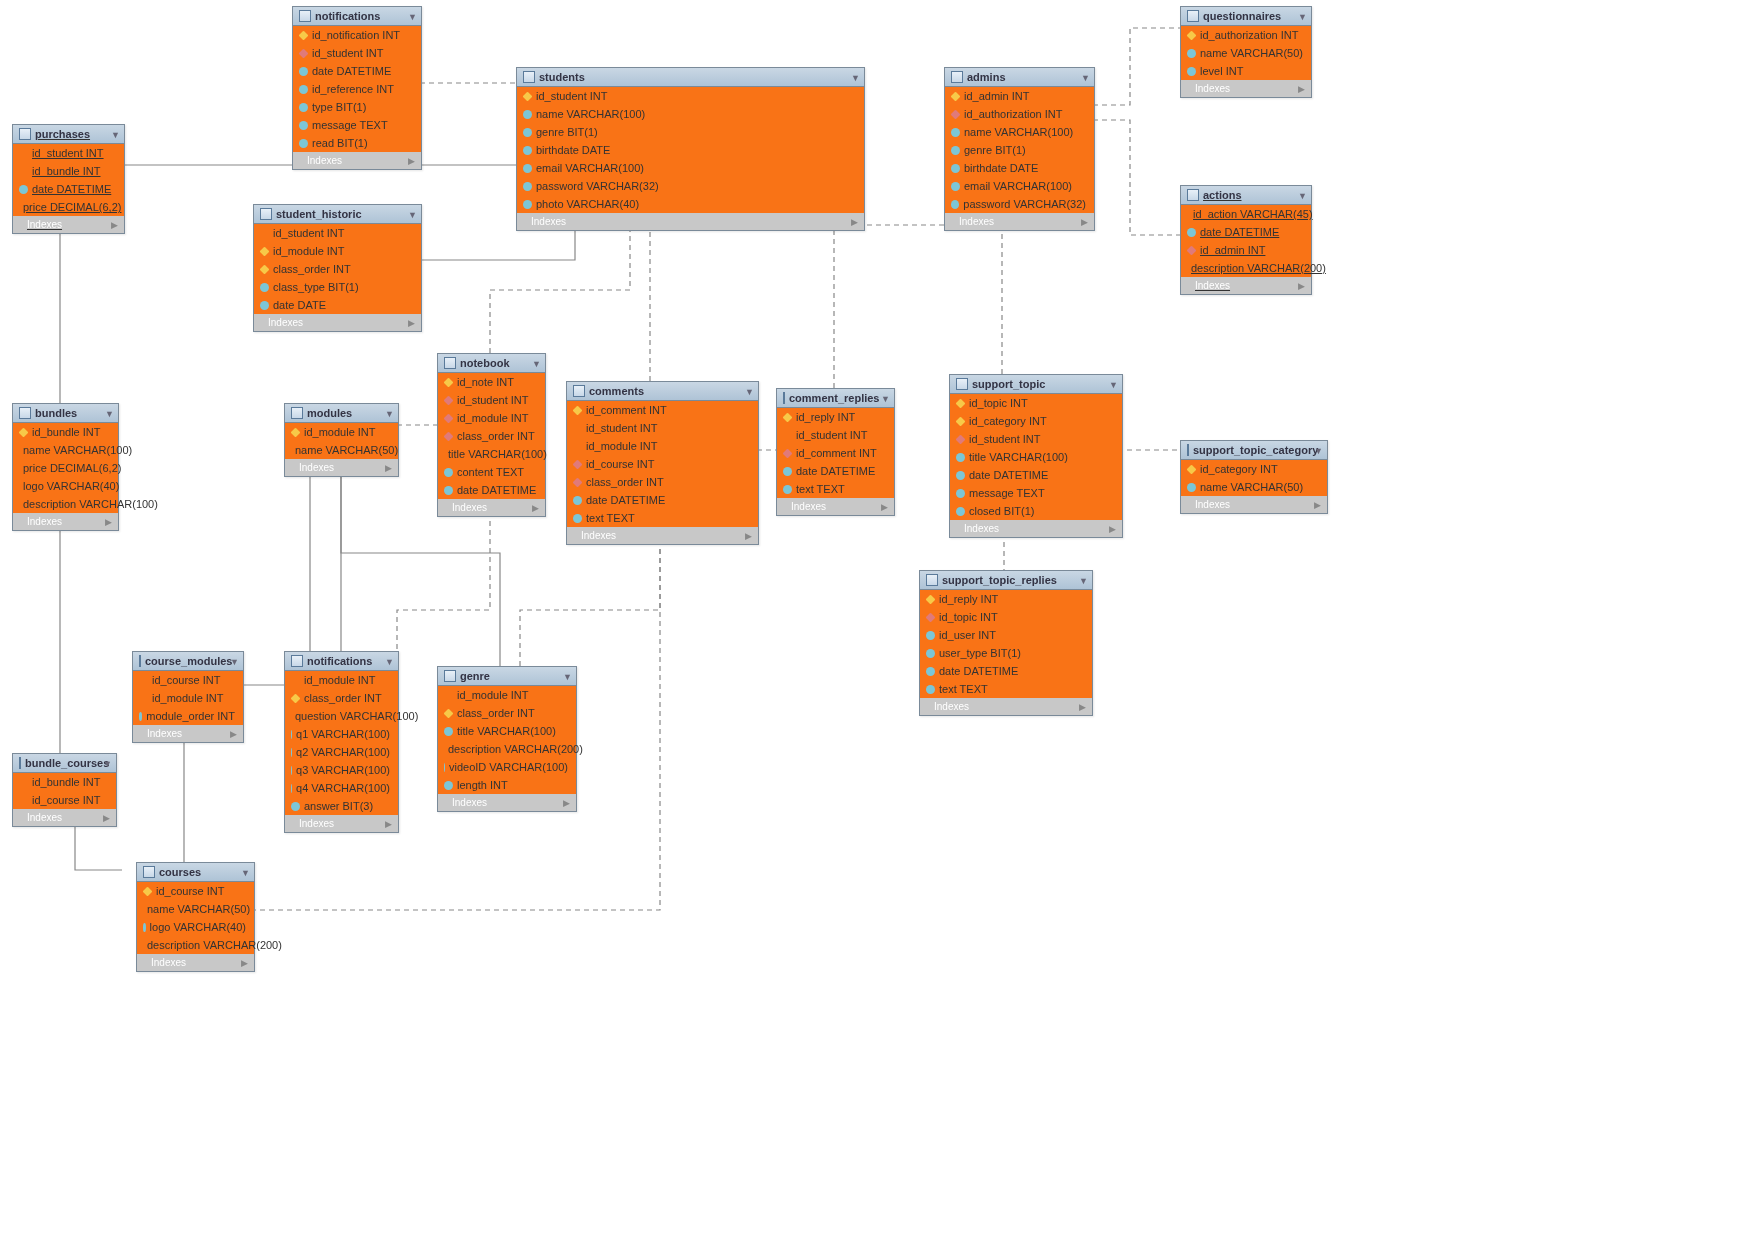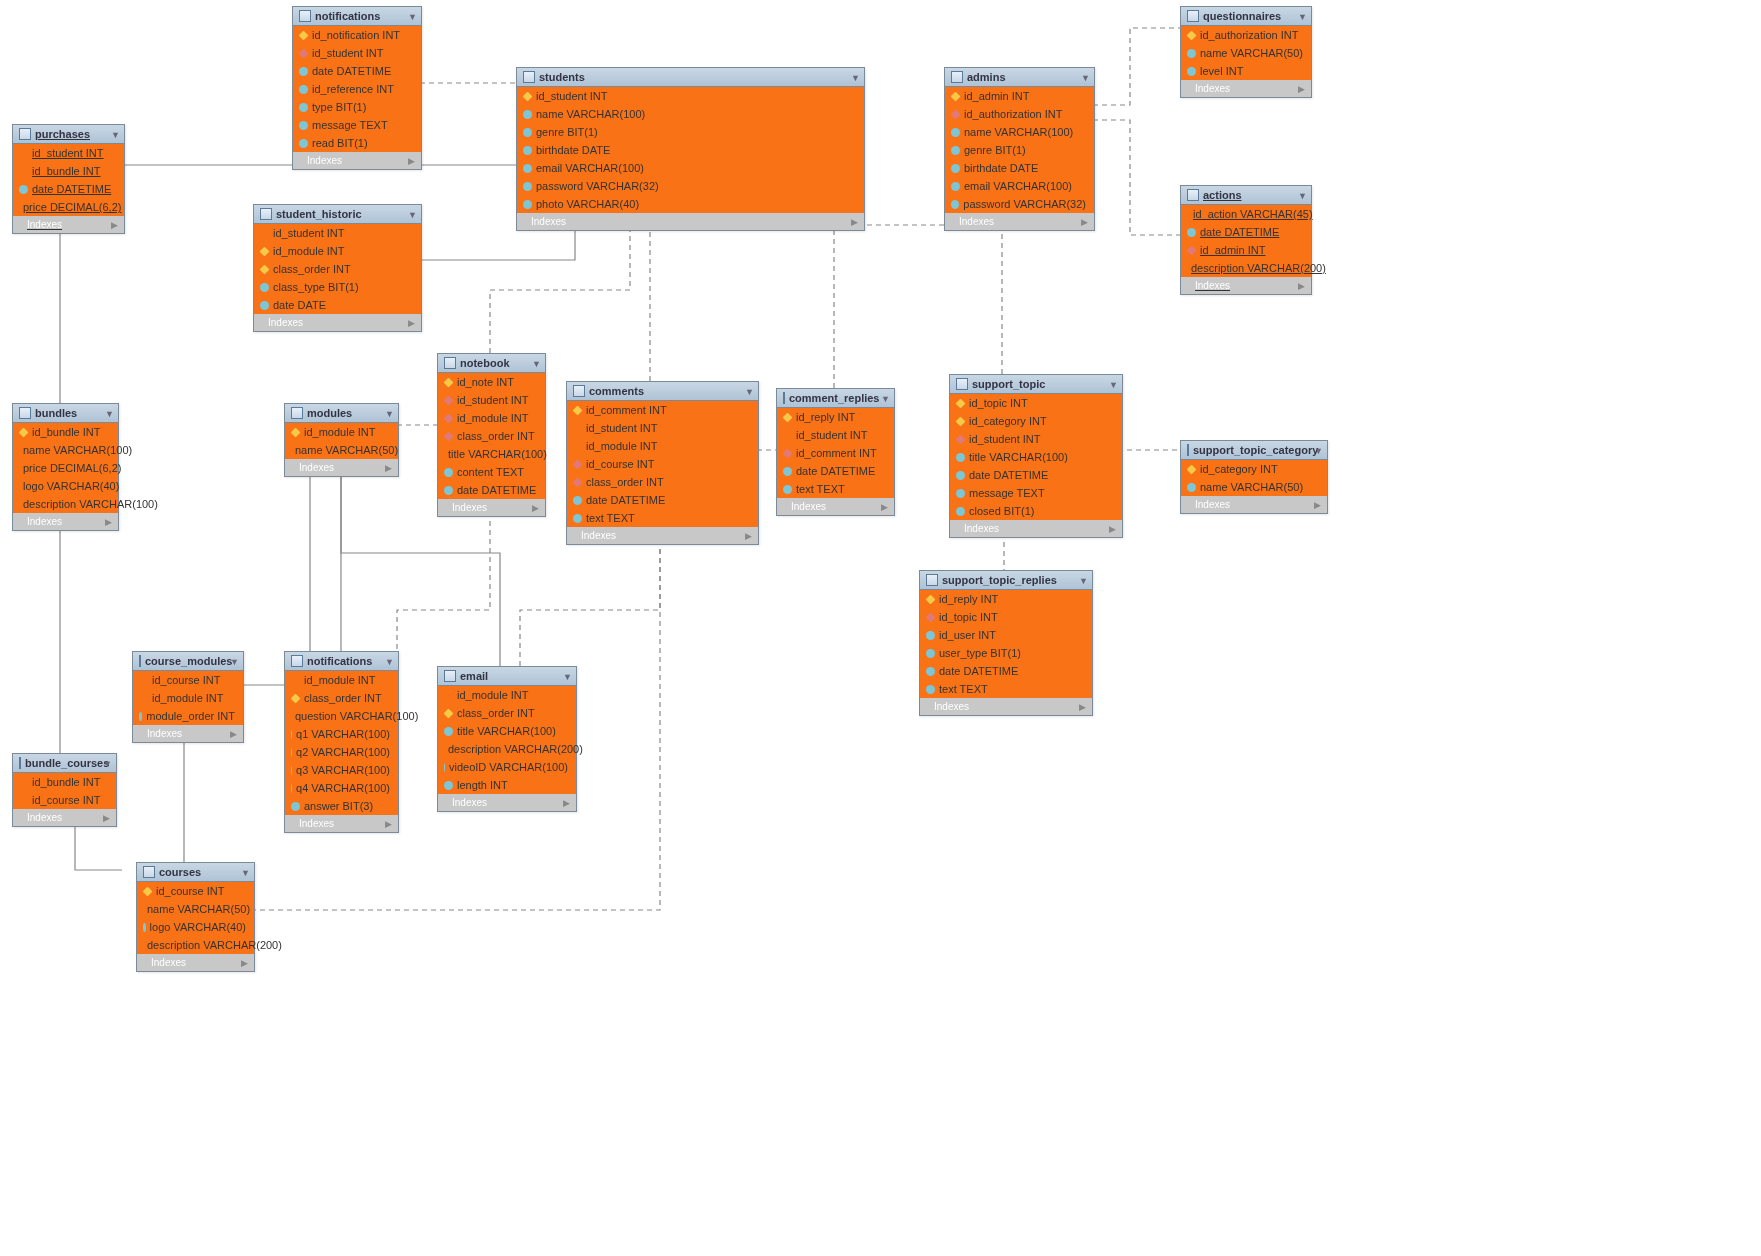--- a/index.html
+++ b/index.html
@@ -535,21 +535,21 @@
     </div>
     <div class="col">
       <span class="ico attr"></span>
       <span>answer BIT(3)</span>
     </div>
     <div class="indexes"><span>Indexes</span><span class="arrow">▶</span></div>
   </div>
 <div class="table" style="left: 437px; top: 666px; width: 138px;">
     <div class="table-header">
       <span class="ticon"></span>
-      <span>email</span>
+      <span>genre</span>
       <span class="arrow">▼</span>
     </div>
     <div class="col">
       <span style="width:9px;display:inline-block"></span>
       <span>id_module INT</span>
     </div>
     <div class="col">
       <span class="ico pk"></span>
       <span>class_order INT</span>
     </div>

